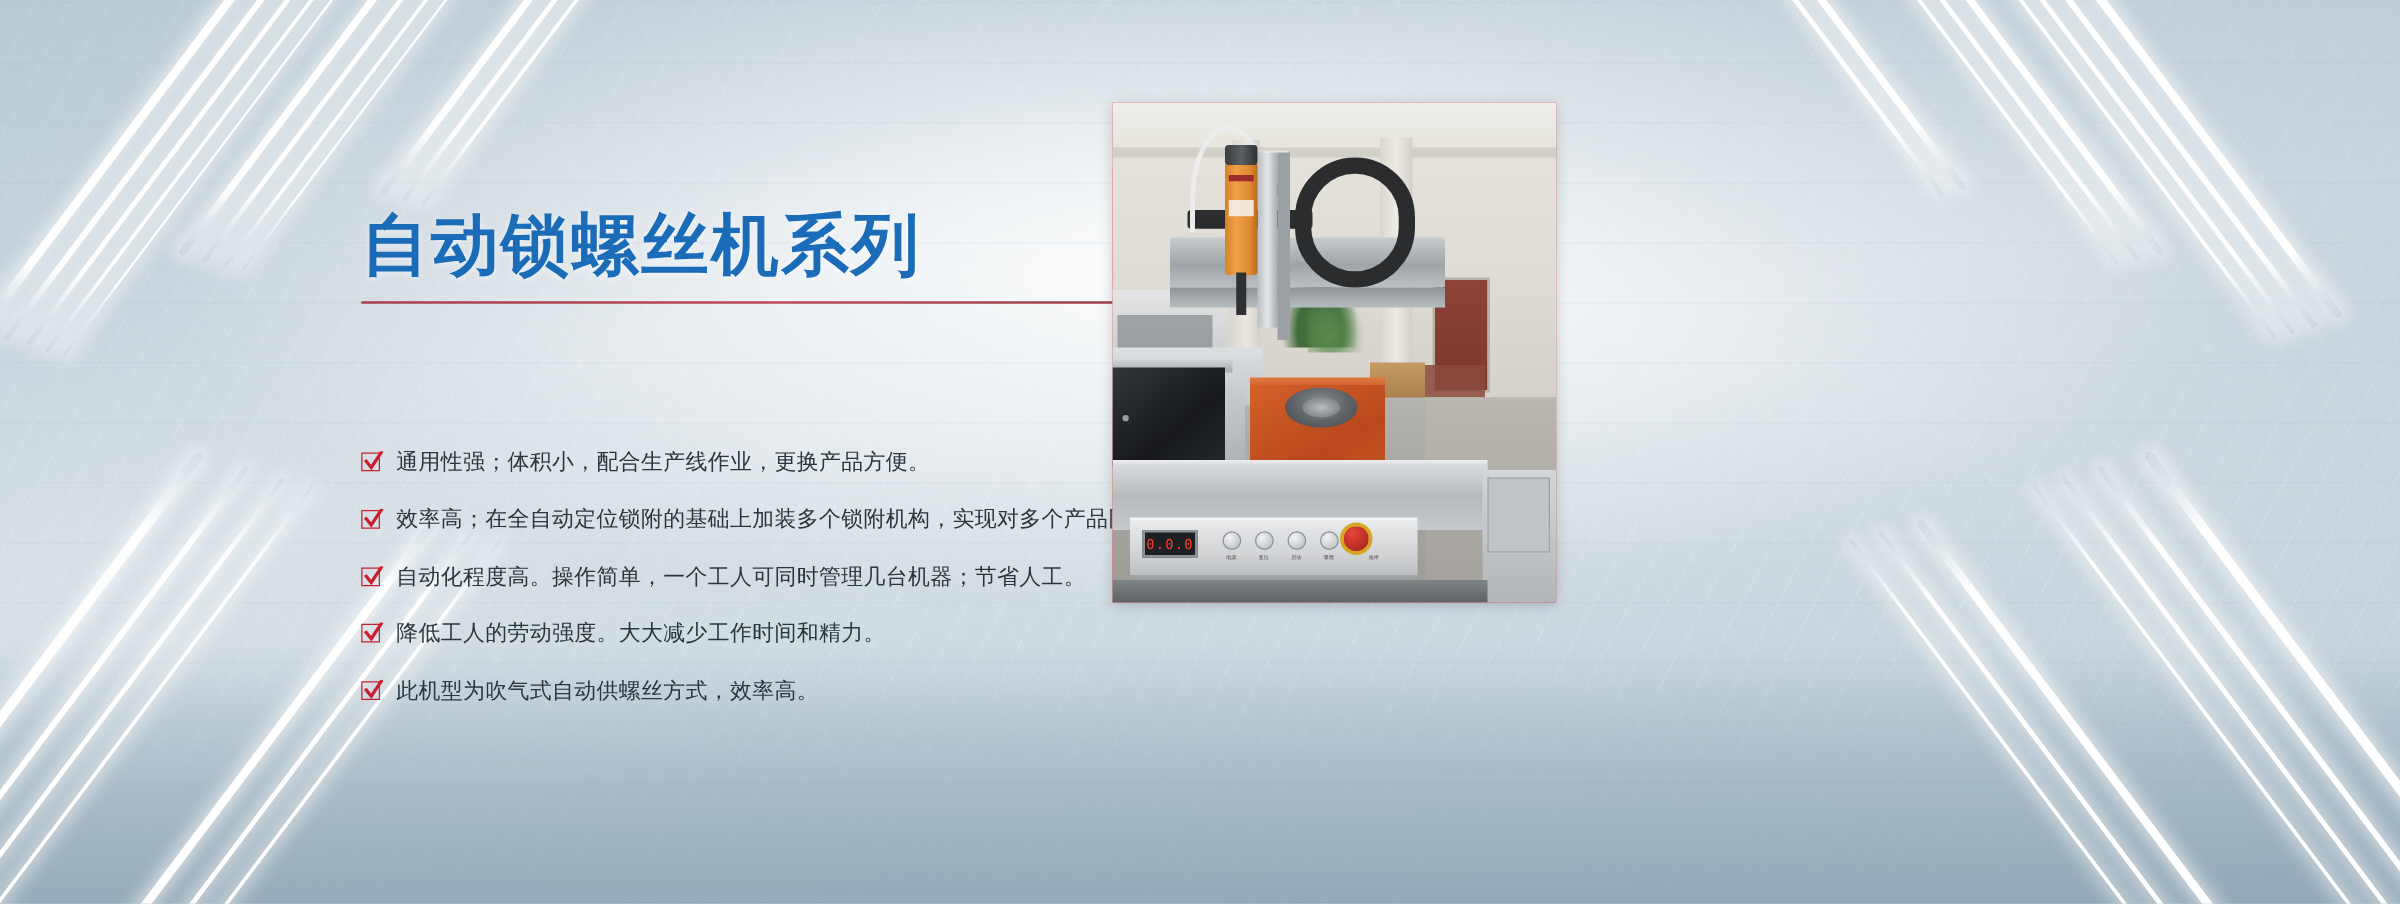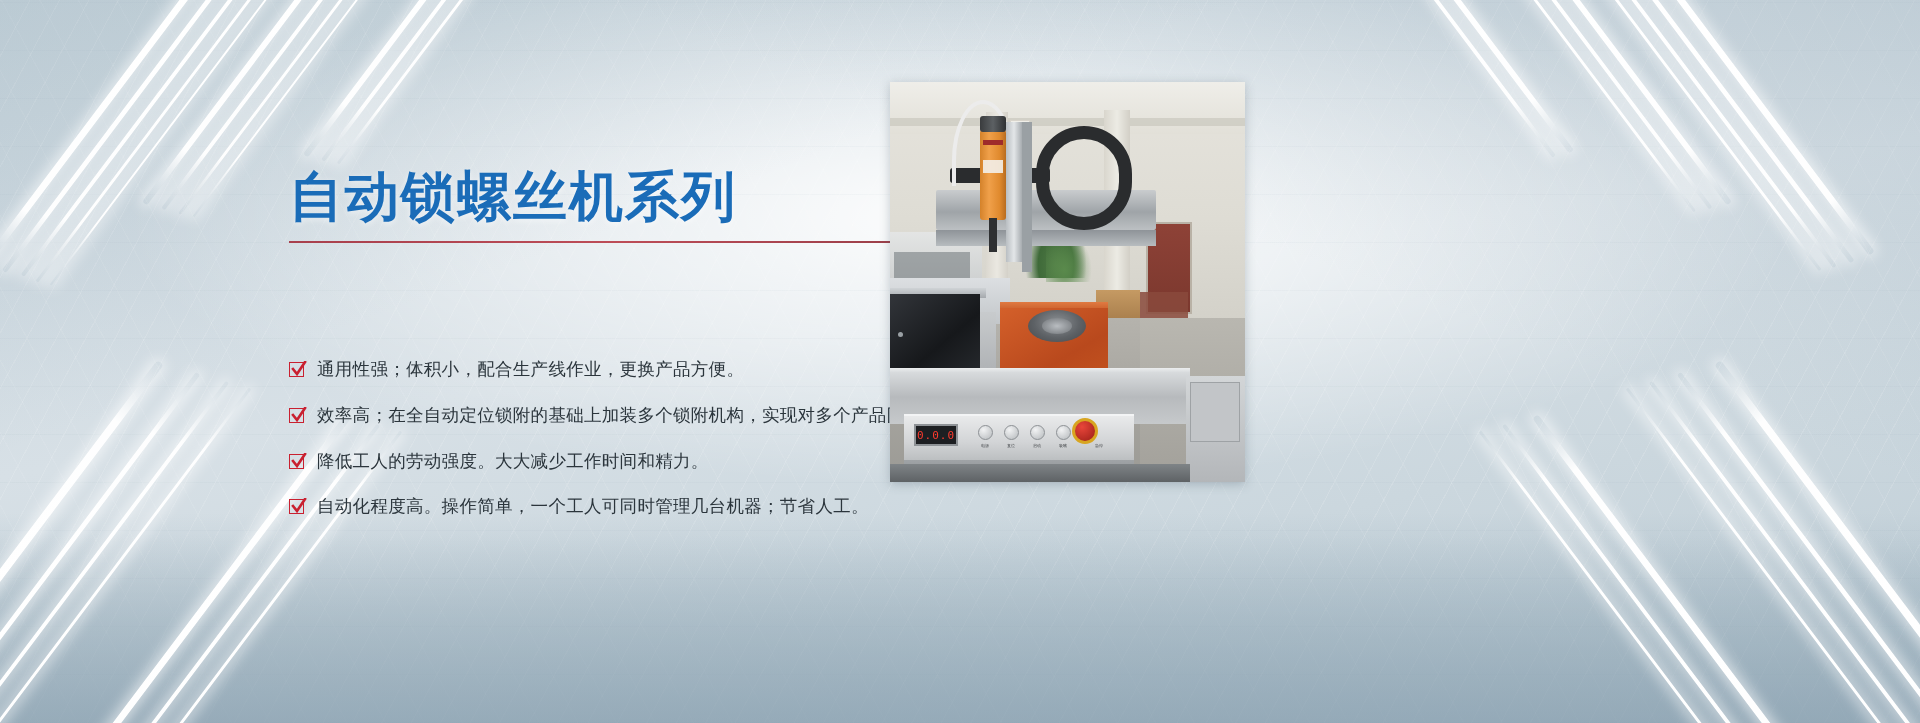--- a/index.html
+++ b/index.html
@@ -290,33 +290,41 @@
         </span>
         <span class="feat-text">效率高；在全自动定位锁附的基础上加装多个锁附机构，实现对多个产品同时锁附。</span>
       </div>
 
       <div class="feature">
         <span class="chk">
           <svg width="16" height="18" viewBox="0 0 16 18">
               <path d="M2 8 L6 13 L14 1" stroke="#c92030" stroke-width="2.6" fill="none" stroke-linecap="square"></path>
             </svg>
         </span>
-        <span class="feat-text">降低工人的劳动强度。大大减少工作时间和精力。</span>
+        <span class="feat-text">自动化程度高。操作简单，一个工人可同时管理几台机器；节省人工。</span>
       </div>
 
       <div class="feature">
         <span class="chk">
           <svg width="16" height="18" viewBox="0 0 16 18">
               <path d="M2 8 L6 13 L14 1" stroke="#c92030" stroke-width="2.6" fill="none" stroke-linecap="square"></path>
             </svg>
         </span>
-        <span class="feat-text">自动化程度高。操作简单，一个工人可同时管理几台机器；节省人工。</span>
-      </div>
-
-
+        <span class="feat-text">降低工人的劳动强度。大大减少工作时间和精力。</span>
+      </div>
+
+
+      <div class="feature">
+        <span class="chk">
+          <svg width="16" height="18" viewBox="0 0 16 18">
+              <path d="M2 8 L6 13 L14 1" stroke="#c92030" stroke-width="2.6" fill="none" stroke-linecap="square"></path>
+            </svg>
+        </span>
+        <span class="feat-text">此机型为吹气式自动供螺丝方式，效率高。</span>
+      </div>
 
     </div>
 
     <div class="photo">
       <div class="ph p-wall"></div>
       <div class="ph p-ceil"></div>
       <div class="ph p-beam"></div>
       <div class="ph p-col1"></div>
       <div class="ph p-col2"></div>
       <div class="ph p-sign1"></div>

